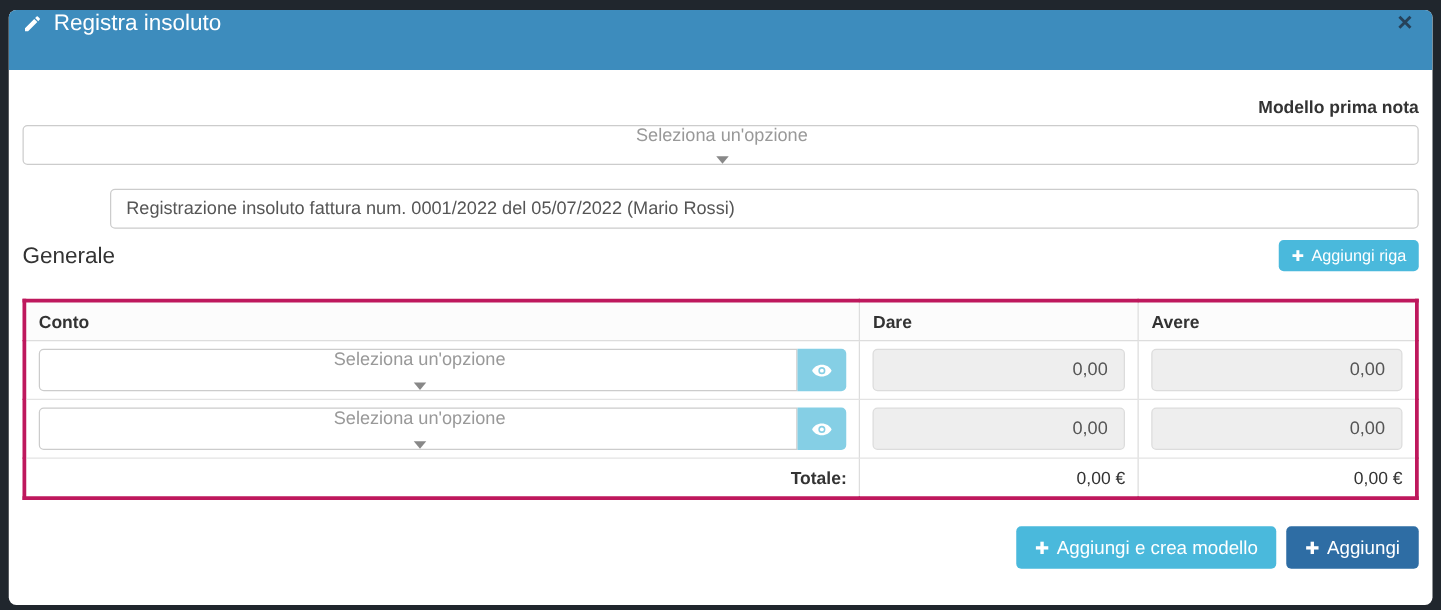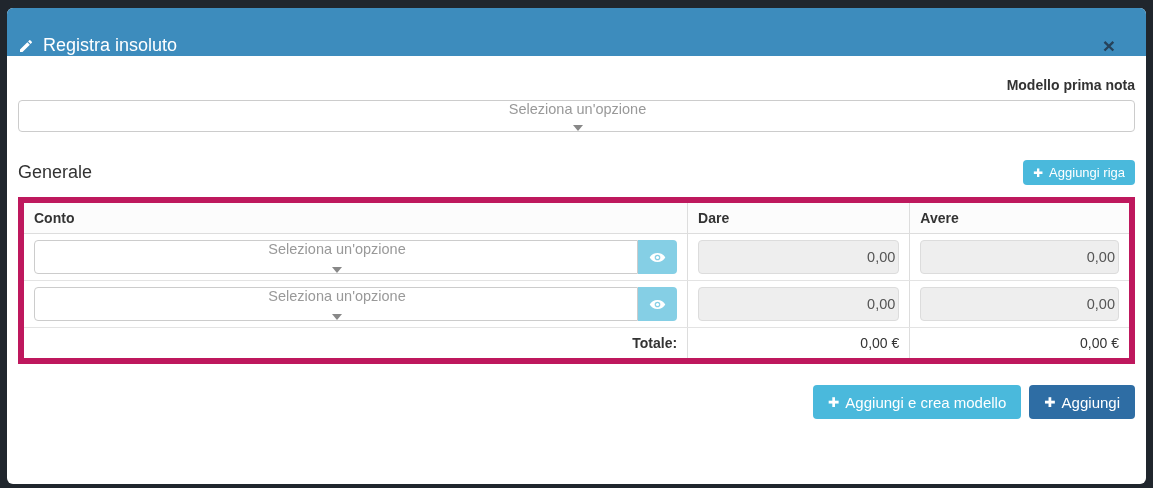--- a/index.html
+++ b/index.html
@@ -16,22 +16,22 @@
     border-radius: 6px;
     display: flex;
     flex-direction: column;
     overflow: hidden;
   }
   .modal-header {
     background: #3d8cbd;
     height: 48px;
     flex: 0 0 48px;
     display: flex;
-    align-items: flex-end;
-    padding: 0 31px 0 11px;
+    align-items: flex-start;
+    padding: 0 16px 0 11px;
     color: #ffffff;
   }
   .modal-title {
     font-size: 18px;
     font-weight: 400;
     display: flex;
     align-items: center;
     gap: 9px;
   }
   .pencil-icon svg { width: 16px; height: 16px; fill: #ffffff; display: block; }
@@ -124,22 +124,22 @@
   }
   .btn .plus { font-size: 0.9em; }
   .btn-add-row {
     background: #4ab9dc;
     font-size: 13px;
     padding: 5px 10px;
   }
   .ledger-table {
     width: 100%;
     border-collapse: collapse;
-    margin-top: 12px;
-    border: 6px solid #be185d;
+    margin-top: 22px;
+    border: 3px solid #be185d;
   }
   .ledger-table th {
     text-align: left;
     font-size: 14px;
     font-weight: 700;
     color: #333333;
     padding: 7px 10px;
     border: 1px solid #dddddd;
     background: #fcfcfc;
   }
@@ -173,21 +173,21 @@
   .eye-btn svg { width: 17px; height: 17px; display: block; }
   .amount-input {
     width: 100%;
     height: 34px;
     background: #eeeeee;
     border: 1px solid #dcdcdc;
     border-radius: 4px;
     text-align: right;
     font-size: 14.5px;
     color: #555555;
-    padding: 0 3px;
+    padding: 0 13px;
     font-family: "Liberation Sans", sans-serif;
   }
   .total-row td {
     padding: 7px 10px;
     font-size: 14px;
     color: #333333;
   }
   .total-label { text-align: right; font-weight: 700; }
   .total-value { text-align: right; color: #333333; }
   .modal-footer {
@@ -220,20 +220,21 @@
   <div class="modal-body">
 
     <label class="field-label">Modello prima nota</label>
     <div class="select-box">
       <span class="placeholder">Seleziona un'opzione</span>
       <span class="caret"></span>
     </div>
 
     <div class="two-col">
       <div class="col-causale">
+        <input class="text-input" value="Registrazione insoluto fattura num. 0001/2022 del 05/07/2022 (Mario Rossi)" style="">
       </div>
     </div>
 
     <div class="section-row">
       <div class="section-title">Generale</div>
       <button class="btn btn-add-row">
         <span class="plus">✚</span>
         <span>Aggiungi riga</span>
       </button>
     </div>

